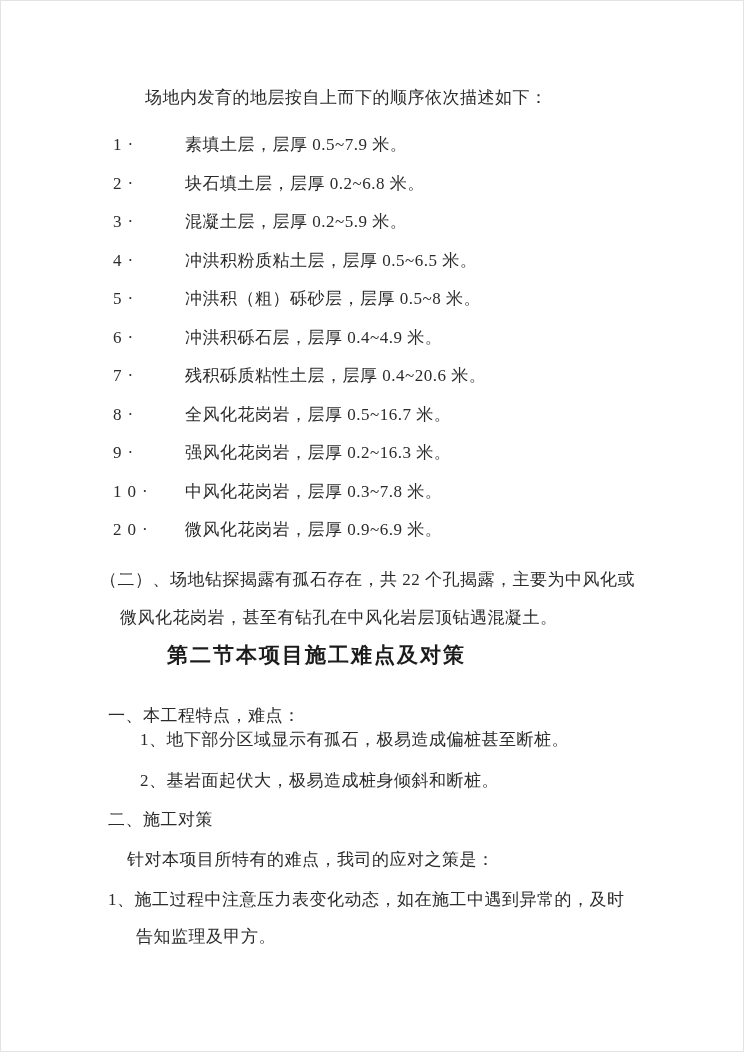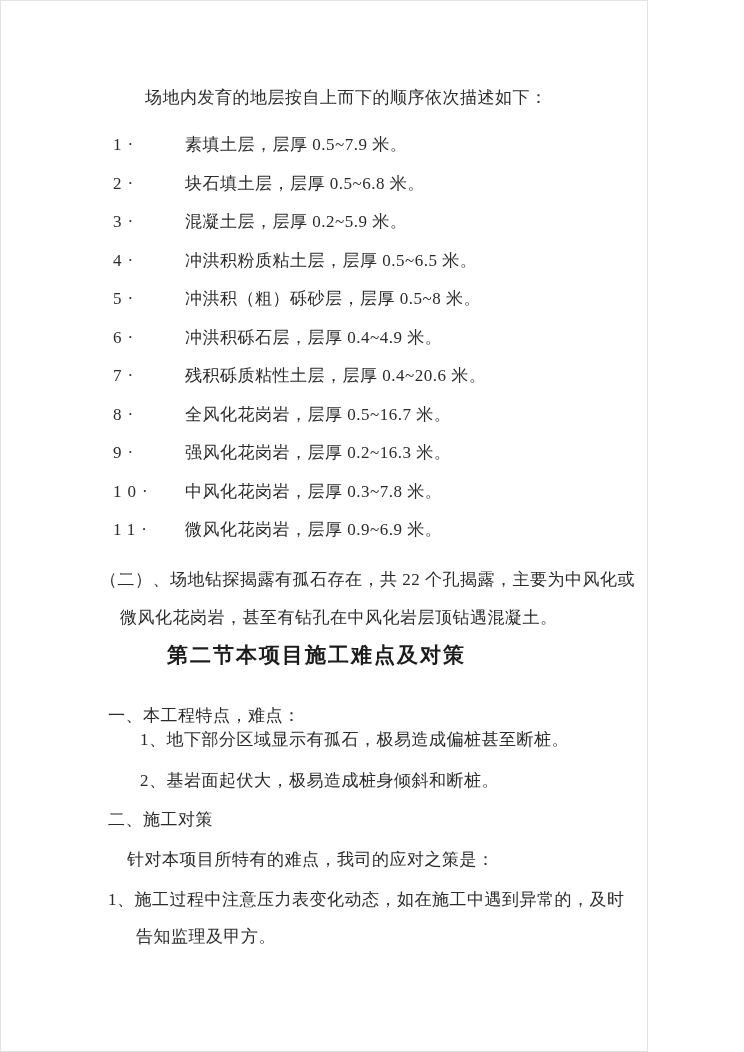--- a/index.html
+++ b/index.html
@@ -2,21 +2,21 @@
 <html><head>
 <meta charset="utf-8">
 <style>
   html, body {
     margin: 0;
     padding: 0;
     background: #ffffff;
   }
   .page {
     position: relative;
-    width: 648px;
+    width: 744px;
     height: 1052px;
     background: #ffffff;
     outline: 1px solid #e3e3e3;
     outline-offset: -1px;
     overflow: hidden;
     font-family: "Liberation Serif", "DejaVu Serif", serif;
     color: #2b2b2b;
     font-size: 17px;
     line-height: 20px;
     letter-spacing: 0.5px;
@@ -68,21 +68,21 @@
 <div class="page">
 
   <div class="line intro">场地内发育的地层按自上而下的顺序依次描述如下：</div>
 
   <div class="line layer-row row-0">
     <span class="marker">1·</span>
     <span>素填土层，层厚 0.5~7.9 米。</span>
   </div>
   <div class="line layer-row row-1">
     <span class="marker">2·</span>
-    <span>块石填土层，层厚 0.5~6.8 米。</span>
+    <span>块石填土层，层厚 0.2~6.8 米。</span>
   </div>
   <div class="line layer-row row-2">
     <span class="marker">3·</span>
     <span>混凝土层，层厚 0.2~5.9 米。</span>
   </div>
   <div class="line layer-row row-3">
     <span class="marker">4·</span>
     <span>冲洪积粉质粘土层，层厚 0.5~6.5 米。</span>
   </div>
   <div class="line layer-row row-4">
@@ -103,21 +103,21 @@
   </div>
   <div class="line layer-row row-8">
     <span class="marker">9·</span>
     <span>强风化花岗岩，层厚 0.2~16.3 米。</span>
   </div>
   <div class="line layer-row row-9">
     <span class="marker">10·</span>
     <span>中风化花岗岩，层厚 0.3~7.8 米。</span>
   </div>
   <div class="line layer-row row-10">
-    <span class="marker">11·</span>
+    <span class="marker">20·</span>
     <span>微风化花岗岩，层厚 0.9~6.9 米。</span>
   </div>
 
   <div class="line boulder-1">（二）、场地钻探揭露有孤石存在，共 22 个孔揭露，主要为中风化或</div>
   <div class="line boulder-2">微风化花岗岩，甚至有钻孔在中风化岩层顶钻遇混凝土。</div>
 
   <div class="line heading">第二节本项目施工难点及对策</div>
 
   <div class="line sec1-title">一、本工程特点，难点：</div>
   <div class="line sec1-item1">1、地下部分区域显示有孤石，极易造成偏桩甚至断桩。</div>

